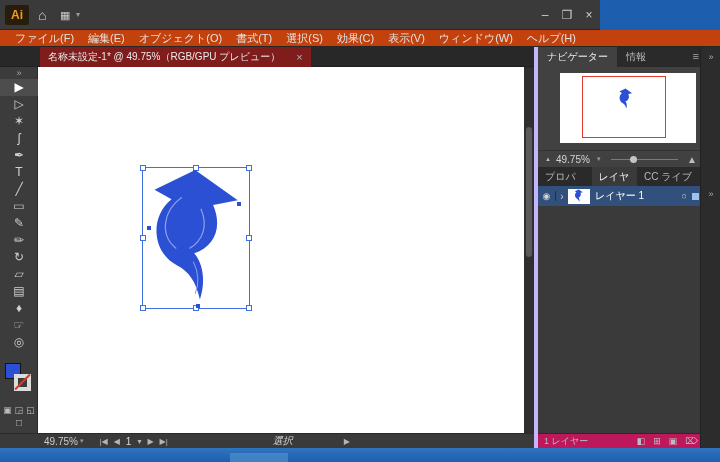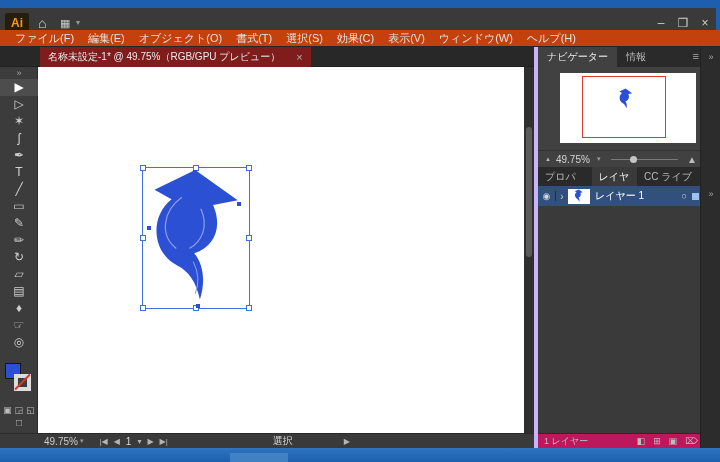--- a/index.html
+++ b/index.html
@@ -2,21 +2,21 @@
 <html><head>
 <meta charset="utf-8">
 <style>
   * { margin:0; padding:0; box-sizing:border-box; }
   html,body { width:720px; height:462px; overflow:hidden; background:#1d5fae;
               font-family:"Liberation Sans", sans-serif; }
   .page { position:relative; width:720px; height:462px; }
   .abs { position:absolute; }
 
   
-  .titlebar { left:0; top:8px; width:716px; height:30px; background:#3a3a3a; border-bottom:1px solid #262626; }
+  .titlebar { left:0; top:0; width:600px; height:30px; background:#3a3a3a; border-bottom:1px solid #262626; }
   .ai-logo { left:5px; top:5px; width:24px; height:20px; background:#271d0c; color:#f79b1e;
              font-weight:bold; font-size:12px; text-align:center; line-height:20px; border-radius:2px; }
   .home-ic { left:38px; top:0; height:30px; line-height:30px; color:#d8d8d8; font-size:14px; }
   .grid-ic { left:60px; top:0; height:30px; line-height:30px; color:#c8c8c8; font-size:11px; }
   .grid-caret { left:76px; top:0; height:30px; line-height:30px; color:#9a9a9a; font-size:8px; }
   .workspace { right:212px; top:0; height:30px; display:flex; align-items:center; gap:18px;
                color:#d6d6d6; font-size:11px;margin-top:48px; }
   .workspace .caret { font-size:8px; color:#9a9a9a; }
   .searchbox { right:96px; top:0; height:30px; display:flex; align-items:center; gap:6px; }
   .searchbox .ph { color:#8f8f8f; font-size:11px; }
@@ -55,21 +55,21 @@
   .bbox { left:104px; top:100px; width:108px; height:142px; border:1px solid #3f6fe0; }
   .h { position:absolute; width:6px; height:6px; background:#ffffff; border:1px solid #3f6fe0; transform:translate(-50%,-50%); }
   .a { position:absolute; width:4px; height:4px; background:#2b50d4; }
 
   
   .statusbar { left:0; top:433px; width:534px; height:15px; background:#3a3a3a; border-top:1px solid #2a2a2a;
                display:flex; align-items:center; color:#cccccc; font-size:10px; padding-left:44px; }
   .sb-caret { font-size:7px; color:#9a9a9a; margin:0 2px; }
   .sb-nav { display:flex; align-items:center; gap:6px; margin-left:14px; font-size:8px; color:#b5b5b5; }
   .sb-num { font-size:10px; color:#dddddd; }
-  .sb-status { margin-left:60px; width:110px; text-align:center; color:#d8d8d8; }
+  .sb-status { margin-left:60px; width:110px; text-align:center; color:#d8d8d8;font-style:italic; }
   .sb-flyout { margin-left:6px; font-size:8px; color:#b5b5b5; }
 
   
   .dock { left:534px; top:47px; width:166px; height:401px; background:#323232; border-left:4px solid #c4b5fd; }
   .nav-tabs { left:0; top:0; width:166px; height:20px; background:#2a2a2a; display:flex; align-items:flex-end; }
   .ptab { height:20px; line-height:20px; padding:0 9px; font-size:10px; color:#b9b9b9; }
   .ptab.active { background:#414141; color:#efefef; }
   .panel-menu { position:absolute; right:5px; top:3px; color:#a8a8a8; font-size:11px; }
   .nav-body { left:0; top:20px; width:166px; height:83px; background:#414141; }
   .nav-thumb { left:22px; top:6px; width:136px; height:70px; background:#ffffff; }

